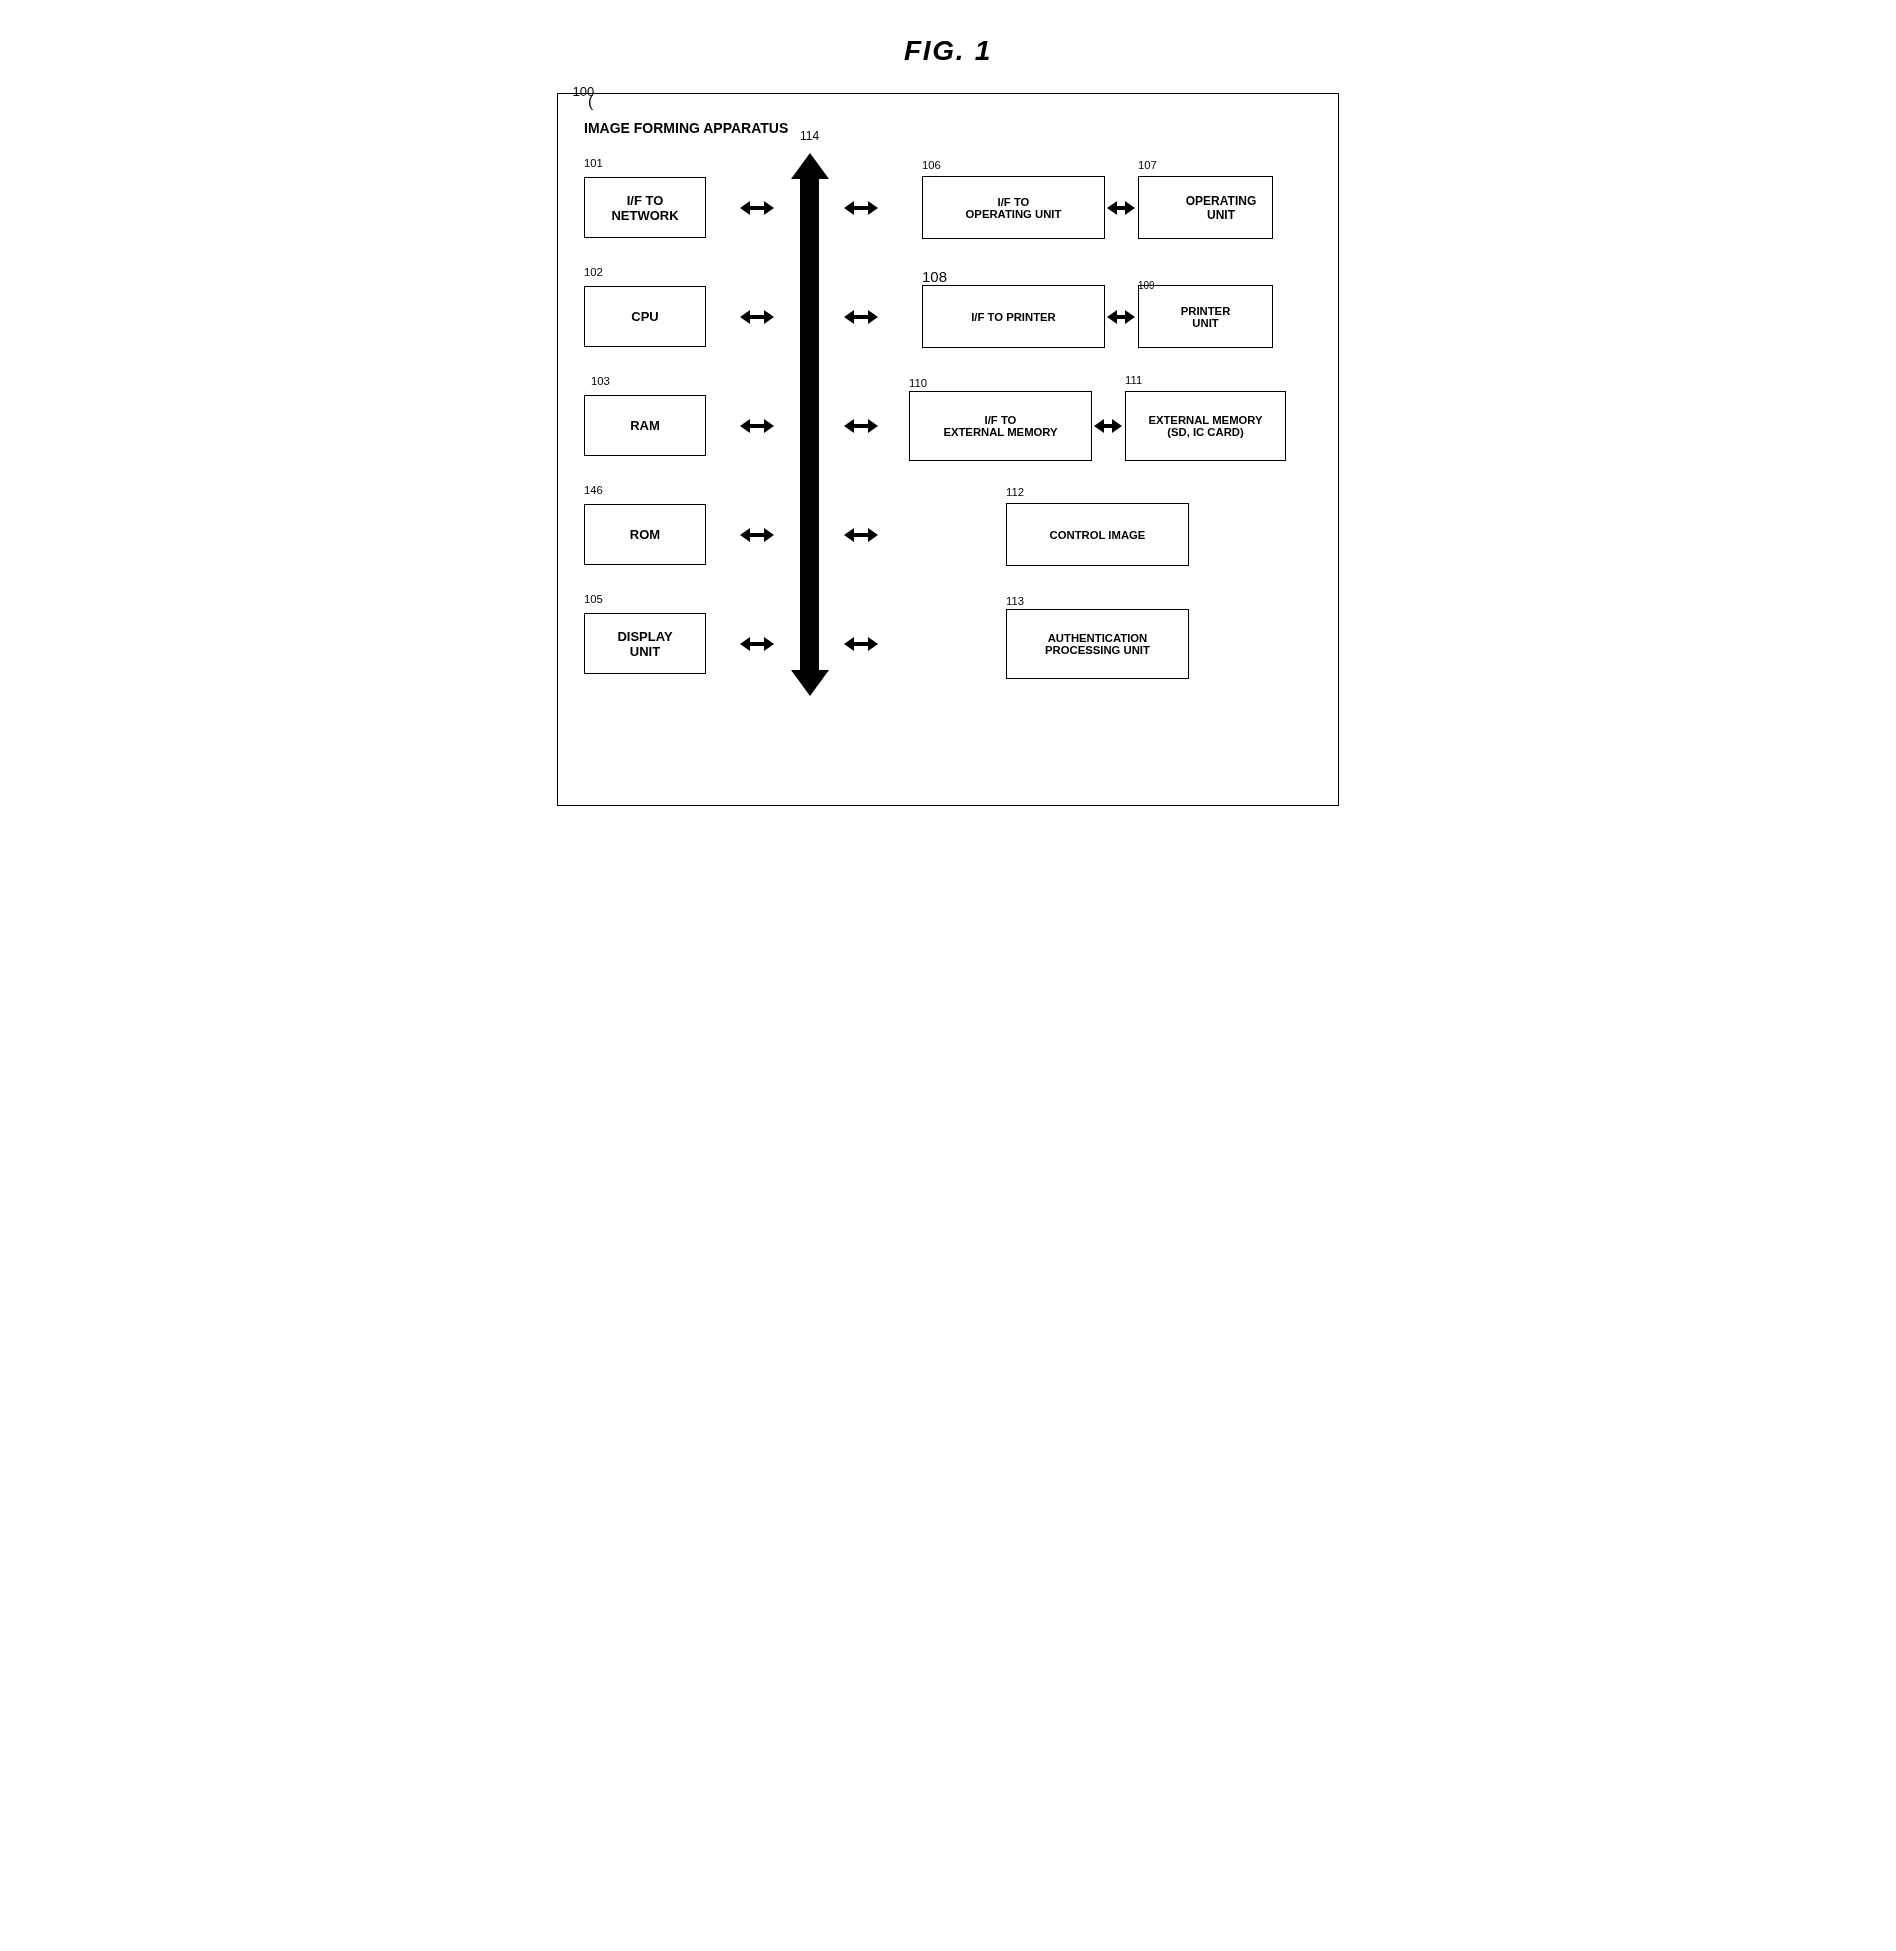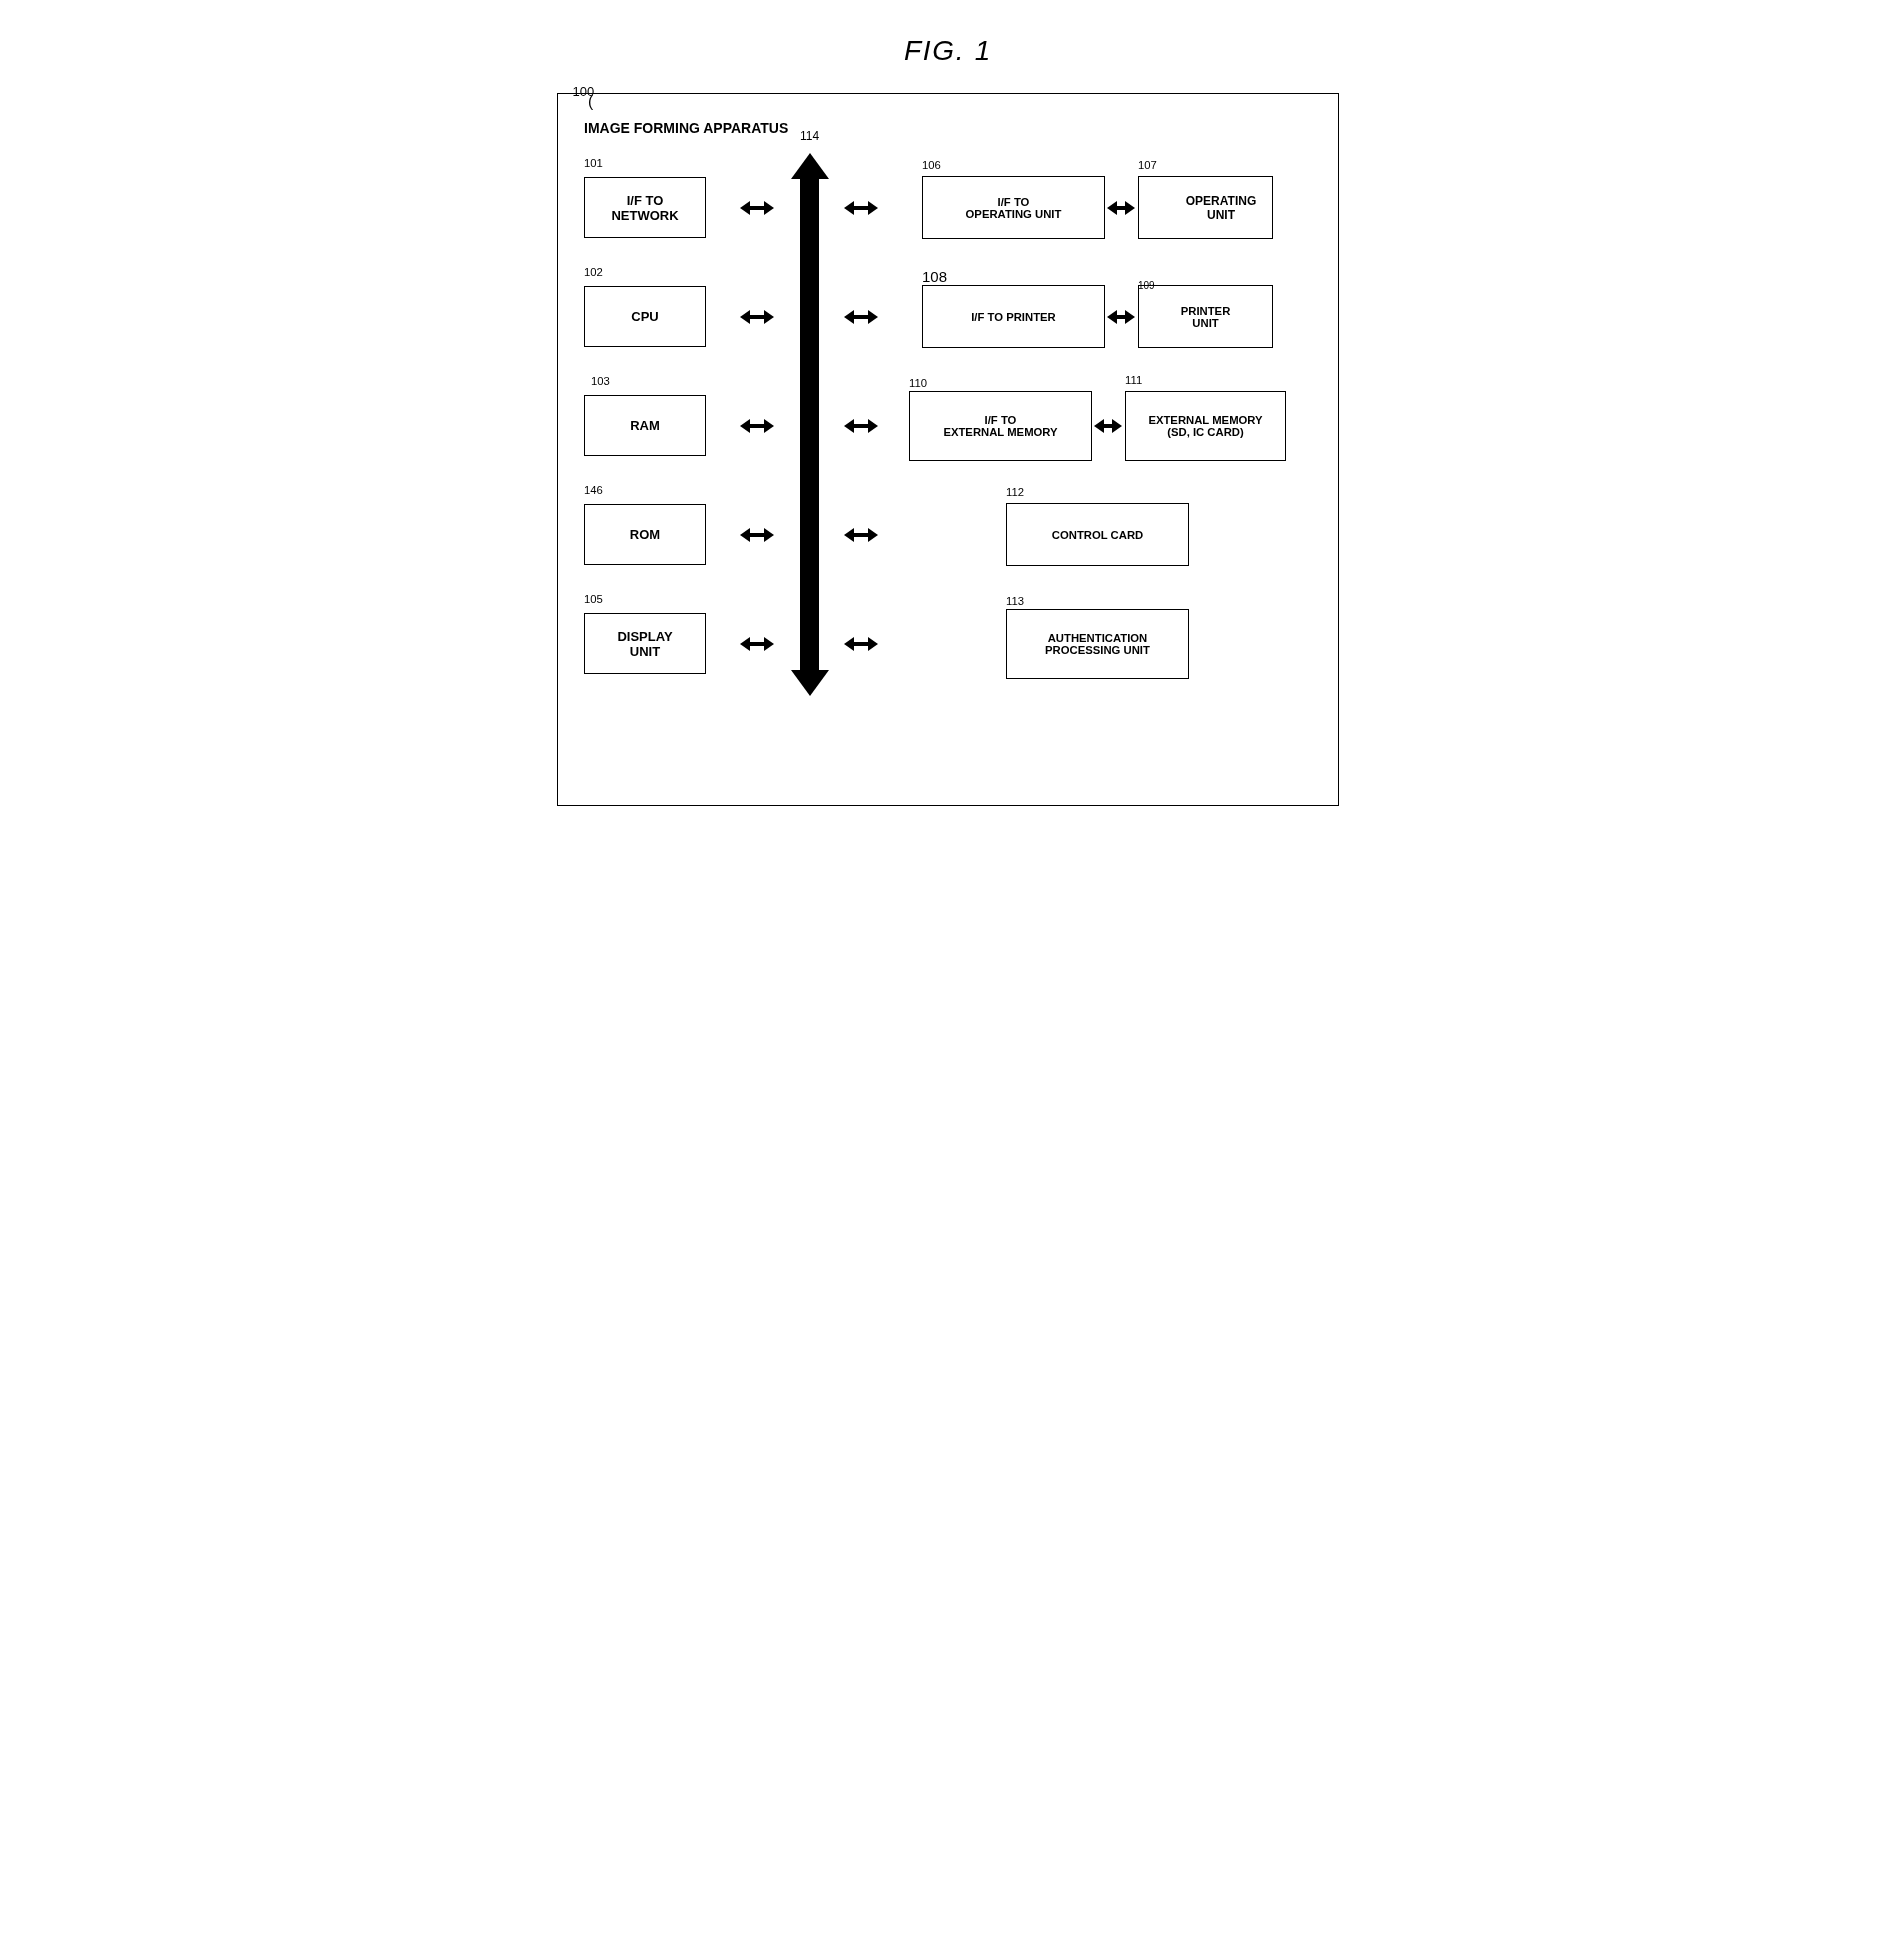--- a/index.html
+++ b/index.html
@@ -13,21 +13,21 @@
       min-height: 100vh;
     }
     .page-container {
       width: 782px;
       background: #fff;
     }
     .figure-title {
       text-align: center;
       font-size: 28px;
       font-style: italic;
-      font-weight: normal;
+      font-weight: bold;
       margin-bottom: 26px;
       letter-spacing: 1.7px;
     }
     .diagram-wrapper {
       position: relative;
     }
     .diagram-outer {
       border: 1.7px solid #000;
       padding: 26px 26px 26px 26px;
       position: relative;
@@ -253,21 +253,21 @@
               </div>
             </div>
             <div style="position:relative;">
               <span style="font-size:11.3px; position:absolute; top:-17.4px; left:0;">111</span>
               <div class="box" style="width:161px; height:70px; font-size:11.3px;">EXTERNAL MEMORY<br>(SD, IC CARD)</div>
             </div>
           </div>
 
           <div style="height:109px; display:flex; align-items:center; position:relative;">
             <span style="font-size:11.3px; position:absolute; top:5.2px; left:0;">112</span>
-            <div class="box" style="width:183px; height:63px; font-size:11.3px;">CONTROL CARD</div>
+            <div class="box" style="width:183px; height:63px; font-size:11.3px;">CONTROL IMAGE</div>
           </div>
 
           <div style="height:109px; display:flex; align-items:center; position:relative;">
             <span style="font-size:11.3px; position:absolute; top:5.2px; left:0;">113</span>
             <div class="box" style="width:183px; height:70px; font-size:11.3px;">AUTHENTICATION<br>PROCESSING UNIT</div>
           </div>
 
         </div>
 
       </div>

